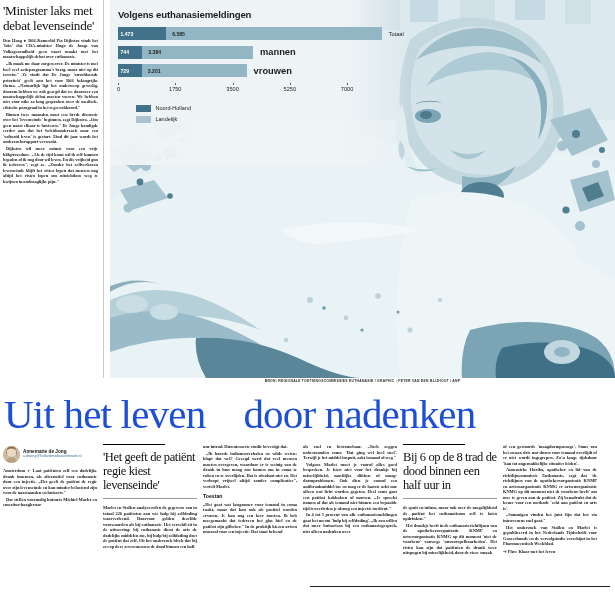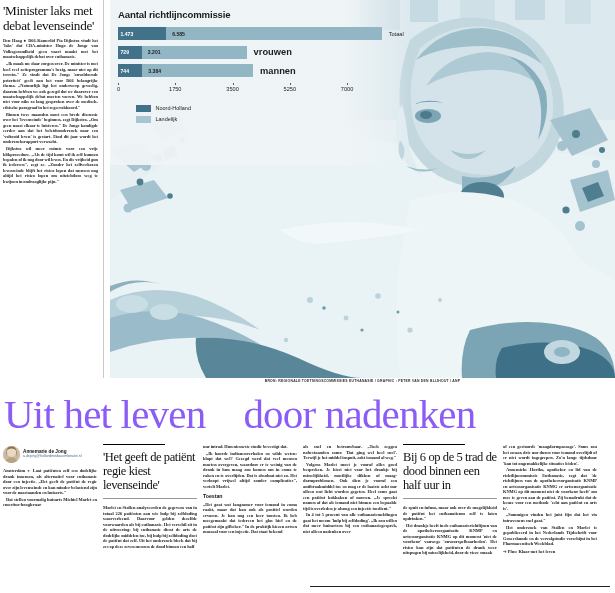--- a/index.html
+++ b/index.html
@@ -174,21 +174,21 @@
     left: 0; top: 392px;
     width: 615px; height: 50px;
     display: flex;
     align-items: flex-start;
   }
   .headline {
     font-family: "Liberation Serif", serif;
     font-size: 41px;
     line-height: 44px;
     font-weight: 400;
-    color: #8b5cf6;
+    color: #1d4ed8;
     letter-spacing: -0.8px;
     white-space: nowrap;
   }
   .hl-left { margin-left: 4px; }
   .hl-right { margin-left: 38px; }
 
   
   .bottom {
     position: absolute;
     left: 0; top: 444px;
@@ -412,40 +412,40 @@
       <h2 class="sidebar-head">'Minister laks met debat levenseinde'</h2>
       <div class="sidebar-body">
         <p><span class="dateline">Den Haag</span> <span class="bullet">●</span> <span>D66-Kamerlid Pia Dijkstra vindt het 'laks' dat CDA-minister Hugo de Jonge van Volksgezondheid geen vaart maakt met het maatschappelijk debat over euthanasie.</span></p>
         <p class="ind">„Ik maak me daar zorgen over. De minister is met heel veel actieprogramma's bezig, maar niet op dit terrein." Ze vindt dat De Jonge 'onvoldoende prioriteit' geeft aan het voor D66 belangrijke thema. „Natuurlijk ligt het onderwerp gevoelig, daarom hebben we ook gezegd dat we daarover een maatschappelijk debat moeten voeren. We hebben niet voor niks zo lang gesproken over de medisch-ethische paragraaf in het regeerakkoord."</p>
         <p class="ind">Binnen twee maanden moet een brede discussie over het 'levenseinde' beginnen, zegt Dijkstra. „Om geen naast elkaar te luisteren." De Jonge kondigde eerder aan dat het beleidsonderzoek naar een 'voltooid leven' is gestart. Eind dit jaar wordt het onderzoeksrapport verwacht.</p>
         <p class="ind">Dijkstra wil meer ruimte voor een vrije klikprocedure. „Als de tijd komt wil ik zelf kunnen bepalen of ik nog door wil leven. En die vrijheid gun ik iedereen", zegt ze. „Zonder het zelfverkozen levenseinde blijft het risico lopen dat mensen nog altijd het risico lopen om uitzichtloos weg te kwijnen in ondraaglijke pijn."</p>
       </div>
     </div>
 
     <div class="chart">
-      <div class="chart-title">Aantal richtlijncommissie</div>
+      <div class="chart-title">Volgens euthanasiemeldingen</div>
 
       <div class="bars">
 
         <div class="bar-row">
           <div class="seg-dark" id="seg-d0" style="width: 48.2073px;">1.473</div>
           <div class="seg-light" id="seg-l0" style="width: 215.509px;">6.585</div>
           <div class="bar-label totaal">Totaal</div>
         </div>
 
         <div class="bar-row">
+          <div class="seg-dark" id="seg-d1" style="width: 24.3491px;">744</div>
+          <div class="seg-light" id="seg-l1" style="width: 110.749px;">3.384</div>
+          <div class="bar-label big">mannen</div>
+        </div>
+
+        <div class="bar-row">
           <div class="seg-dark" id="seg-d2" style="width: 23.8582px;">729</div>
           <div class="seg-light" id="seg-l2" style="width: 104.76px;">3.201</div>
           <div class="bar-label big">vrouwen</div>
-        </div>
-
-        <div class="bar-row">
-          <div class="seg-dark" id="seg-d1" style="width: 24.3491px;">744</div>
-          <div class="seg-light" id="seg-l1" style="width: 110.749px;">3.384</div>
-          <div class="bar-label big">mannen</div>
         </div>
 
         <div class="axis" id="chart-axis">
             <span class="tick" style="left: 0px;"></span>
             <span class="tlabel first" style="left: 0px;">0</span>
             <span class="tick" style="left: 57.2727px;"></span>
             <span class="tlabel" style="left: 57.2727px;">1750</span>
             <span class="tick" style="left: 114.545px;"></span>
             <span class="tlabel" style="left: 114.545px;">3500</span>
             <span class="tick" style="left: 171.818px;"></span>
@@ -522,21 +522,21 @@
     <div class="col">
       <div class="body-txt">
         <p>als snel en betrouwbaar. „Toch zeggen nabestaanden soms: 'Dat ging wel heel snel'. Terwijl je het middel inspuit, zakt iemand al weg."</p>
         <p class="ind">Volgens Marlet moet je vooraf alles goed bespreken. Je kiest niet voor het drankje bij misselijkheid, moeilijke slikken of maag-darmproblemen. Ook dien je vooraf een antibraakmiddel toe en mag er de laatste acht uur alleen wat licht worden gegeten. Heel soms gaat een patiënt kokhalzen of morsen. „Je spreekt namen af dat als iemand niet binnen een bepaalde tijd is overleden je alsnog een injectie toedient."</p>
         <p class="ind">In 4 tot 5 procent van alle euthanasiemeldingen gaat het nu om 'hulp bij zelfdoding'. „Ik zou willen dat meer huisartsen bij een euthanasiegesprek, niet alleen nadenken over</p>
       </div>
     </div>
 
     <div class="col">
       <div class="colrule"></div>
-      <div class="subhead">Bij 6 op de 5 trad de dood binnen een half uur in</div>
+      <div class="subhead">Bij 6 op de 8 trad de dood binnen een half uur in</div>
       <div class="subrule"></div>
       <div class="body-txt">
         <p>de spuit en infuus, maar ook over de mogelijkheid de patiënt het euthanaticum zelf te laten opdrinken."</p>
         <p class="ind">Het drankje heeft in de euthanasierichtlijnen van de apothekersorganisatie KNMP en artsenorganisatie KNMG op dit moment 'niet de voorkeur' vanwege 'onvoorspelbaarheden'. Het risico kan zijn dat patiënten de drank weer uitspugen bij misselijkheid, door de vieze smaak</p>
       </div>
     </div>
 
     <div class="col">
       <div class="body-txt">
         <p>of een gestoorde 'maagdarmpassage'. Soms zou het zwaar, drie uur duren voor iemand overlijdt of er niet wordt ingegrepen. Zo'n lange tijdsduur 'kan tot ongemakkelijke situaties leiden'.</p>

